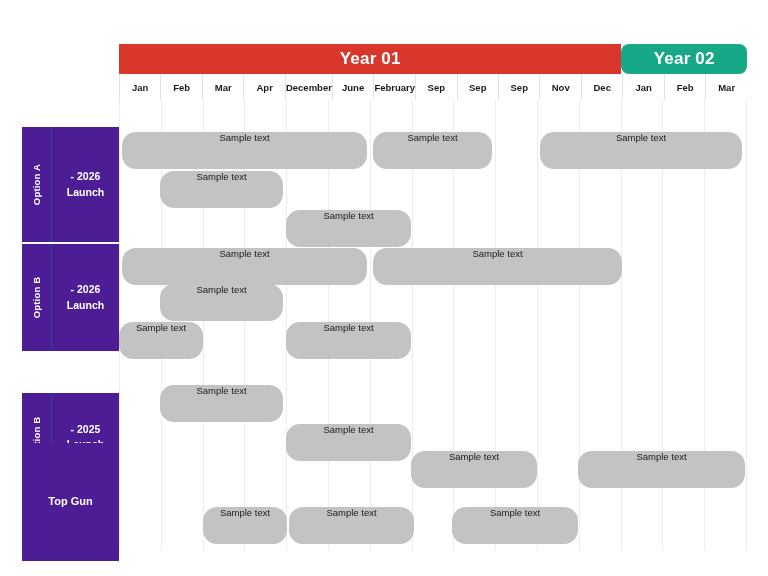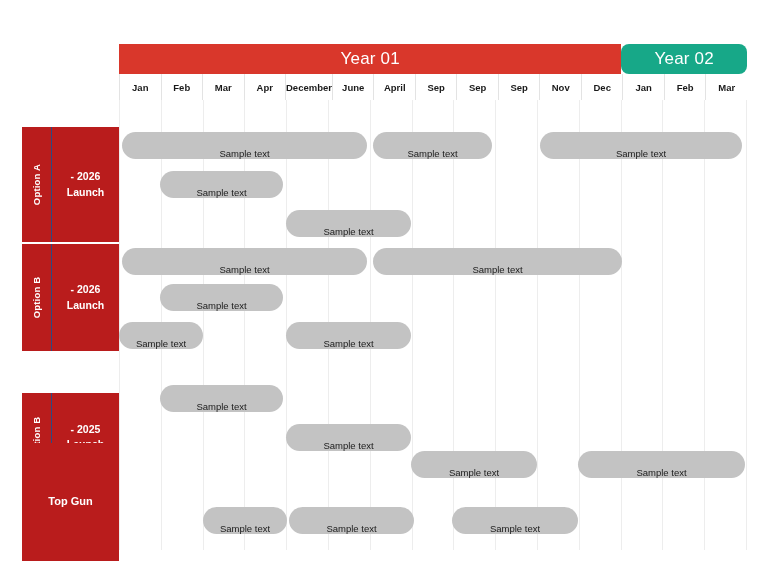--- a/index.html
+++ b/index.html
@@ -31,21 +31,21 @@
     width: 628px;
     height: 30px;
     display: flex;
   }
   .year-cell {
     display: flex;
     align-items: center;
     justify-content: center;
     color: #ffffff;
     font-size: 17px;
-    font-weight: 400;
+    font-weight: 700;
     letter-spacing: 0.2px;
     box-sizing: border-box;
   }
 
   
   .month-band {
     position: absolute;
     left: 119px;
     top: 74px;
     width: 628px;
@@ -81,21 +81,21 @@
   }
   .grid-col.last-edge {
     border-right: 1px solid #ededed;
   }
 
   
   .row-label {
     position: absolute;
     left: 22px;
     width: 97px;
-    background: #b91c1c;
+    background: #4c1d95;
     box-sizing: border-box;
     display: flex;
     align-items: stretch;
   }
   .rot-label {
     width: 30px;
     display: flex;
     align-items: center;
     justify-content: center;
     border-right: 1px solid #2b4a81;
@@ -120,25 +120,25 @@
     font-weight: bold;
     line-height: 1.45;
     padding: 0 4px;
     box-sizing: border-box;
   }
   .row-label.no-rot .main-label { font-size: 11px; }
 
   
   .bar {
     position: absolute;
-    height: 27px;
+    height: 37px;
     background: #c3c3c3;
     border-radius: 14px;
     display: flex;
-    align-items: flex-end;
+    align-items: flex-start;
     justify-content: center;
     color: #1b1b1b;
     font-size: 9.5px;
     box-sizing: border-box;
   }
   .bar-text {
     white-space: nowrap;
     overflow: hidden;
   }
 </style>
@@ -152,21 +152,21 @@
       <div class="year-cell" style="flex: 3 1 0px; background: rgb(23, 168, 136); border-radius: 8px;">Year 02</div>
     </div>
 
   <div class="month-band">
       <div class="month-cell">Jan</div>
       <div class="month-cell">Feb</div>
       <div class="month-cell">Mar</div>
       <div class="month-cell">Apr</div>
       <div class="month-cell">December</div>
       <div class="month-cell">June</div>
-      <div class="month-cell">April</div>
+      <div class="month-cell">February</div>
       <div class="month-cell">Sep</div>
       <div class="month-cell">Sep</div>
       <div class="month-cell">Sep</div>
       <div class="month-cell">Nov</div>
       <div class="month-cell">Dec</div>
       <div class="month-cell">Jan</div>
       <div class="month-cell">Feb</div>
       <div class="month-cell">Mar</div>
     </div>
 

